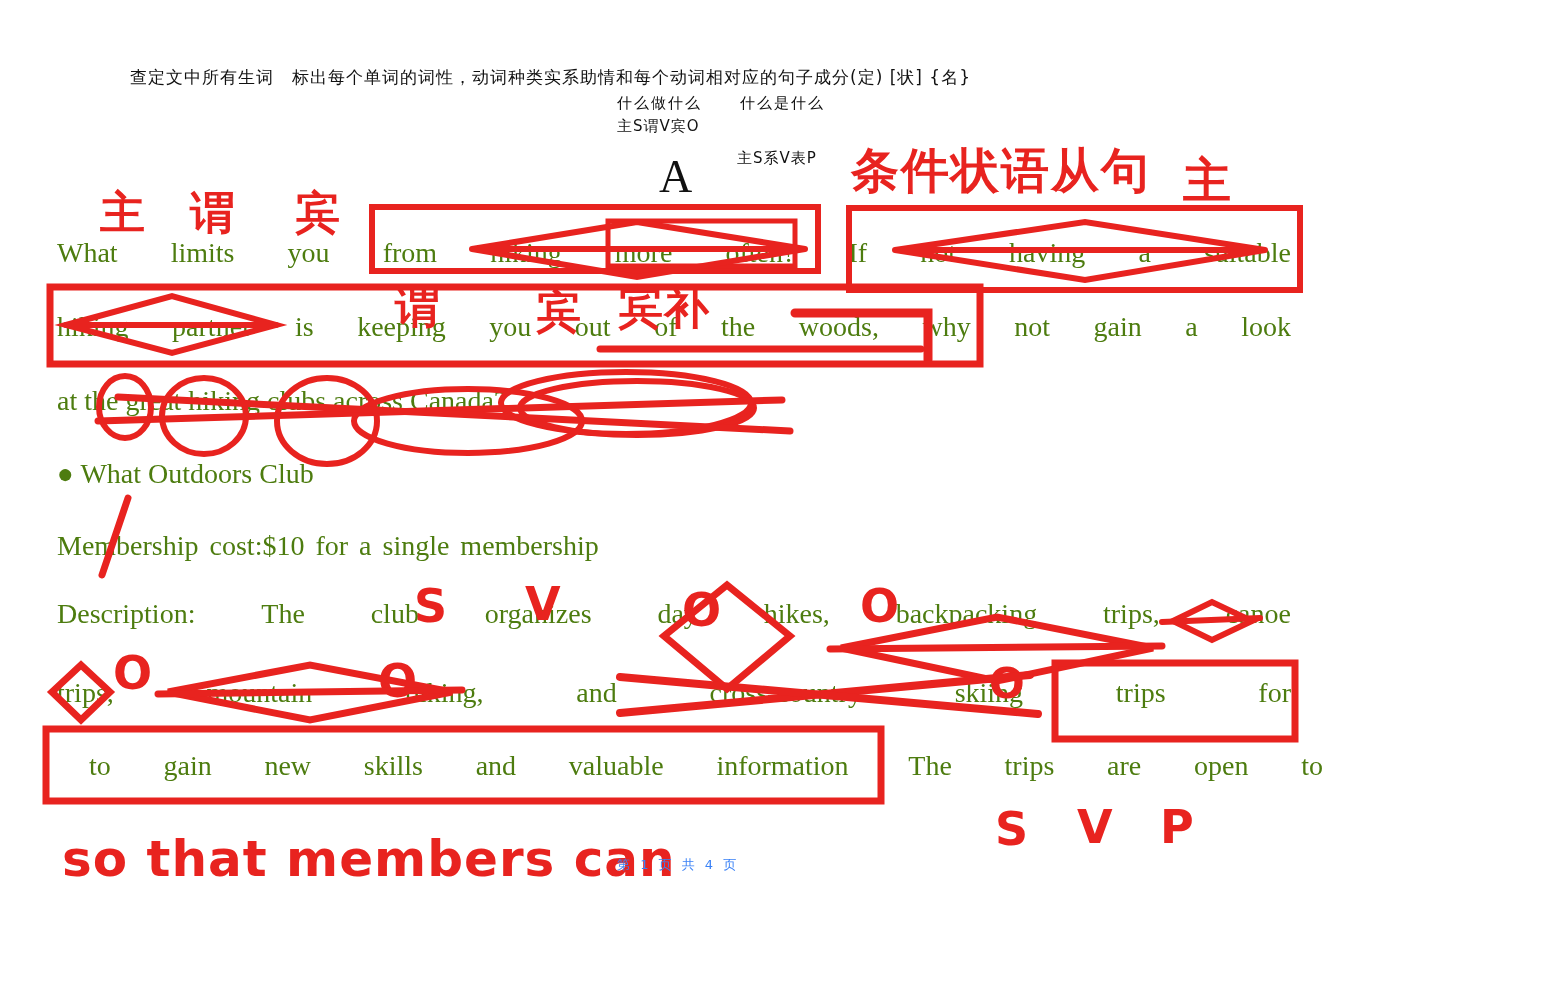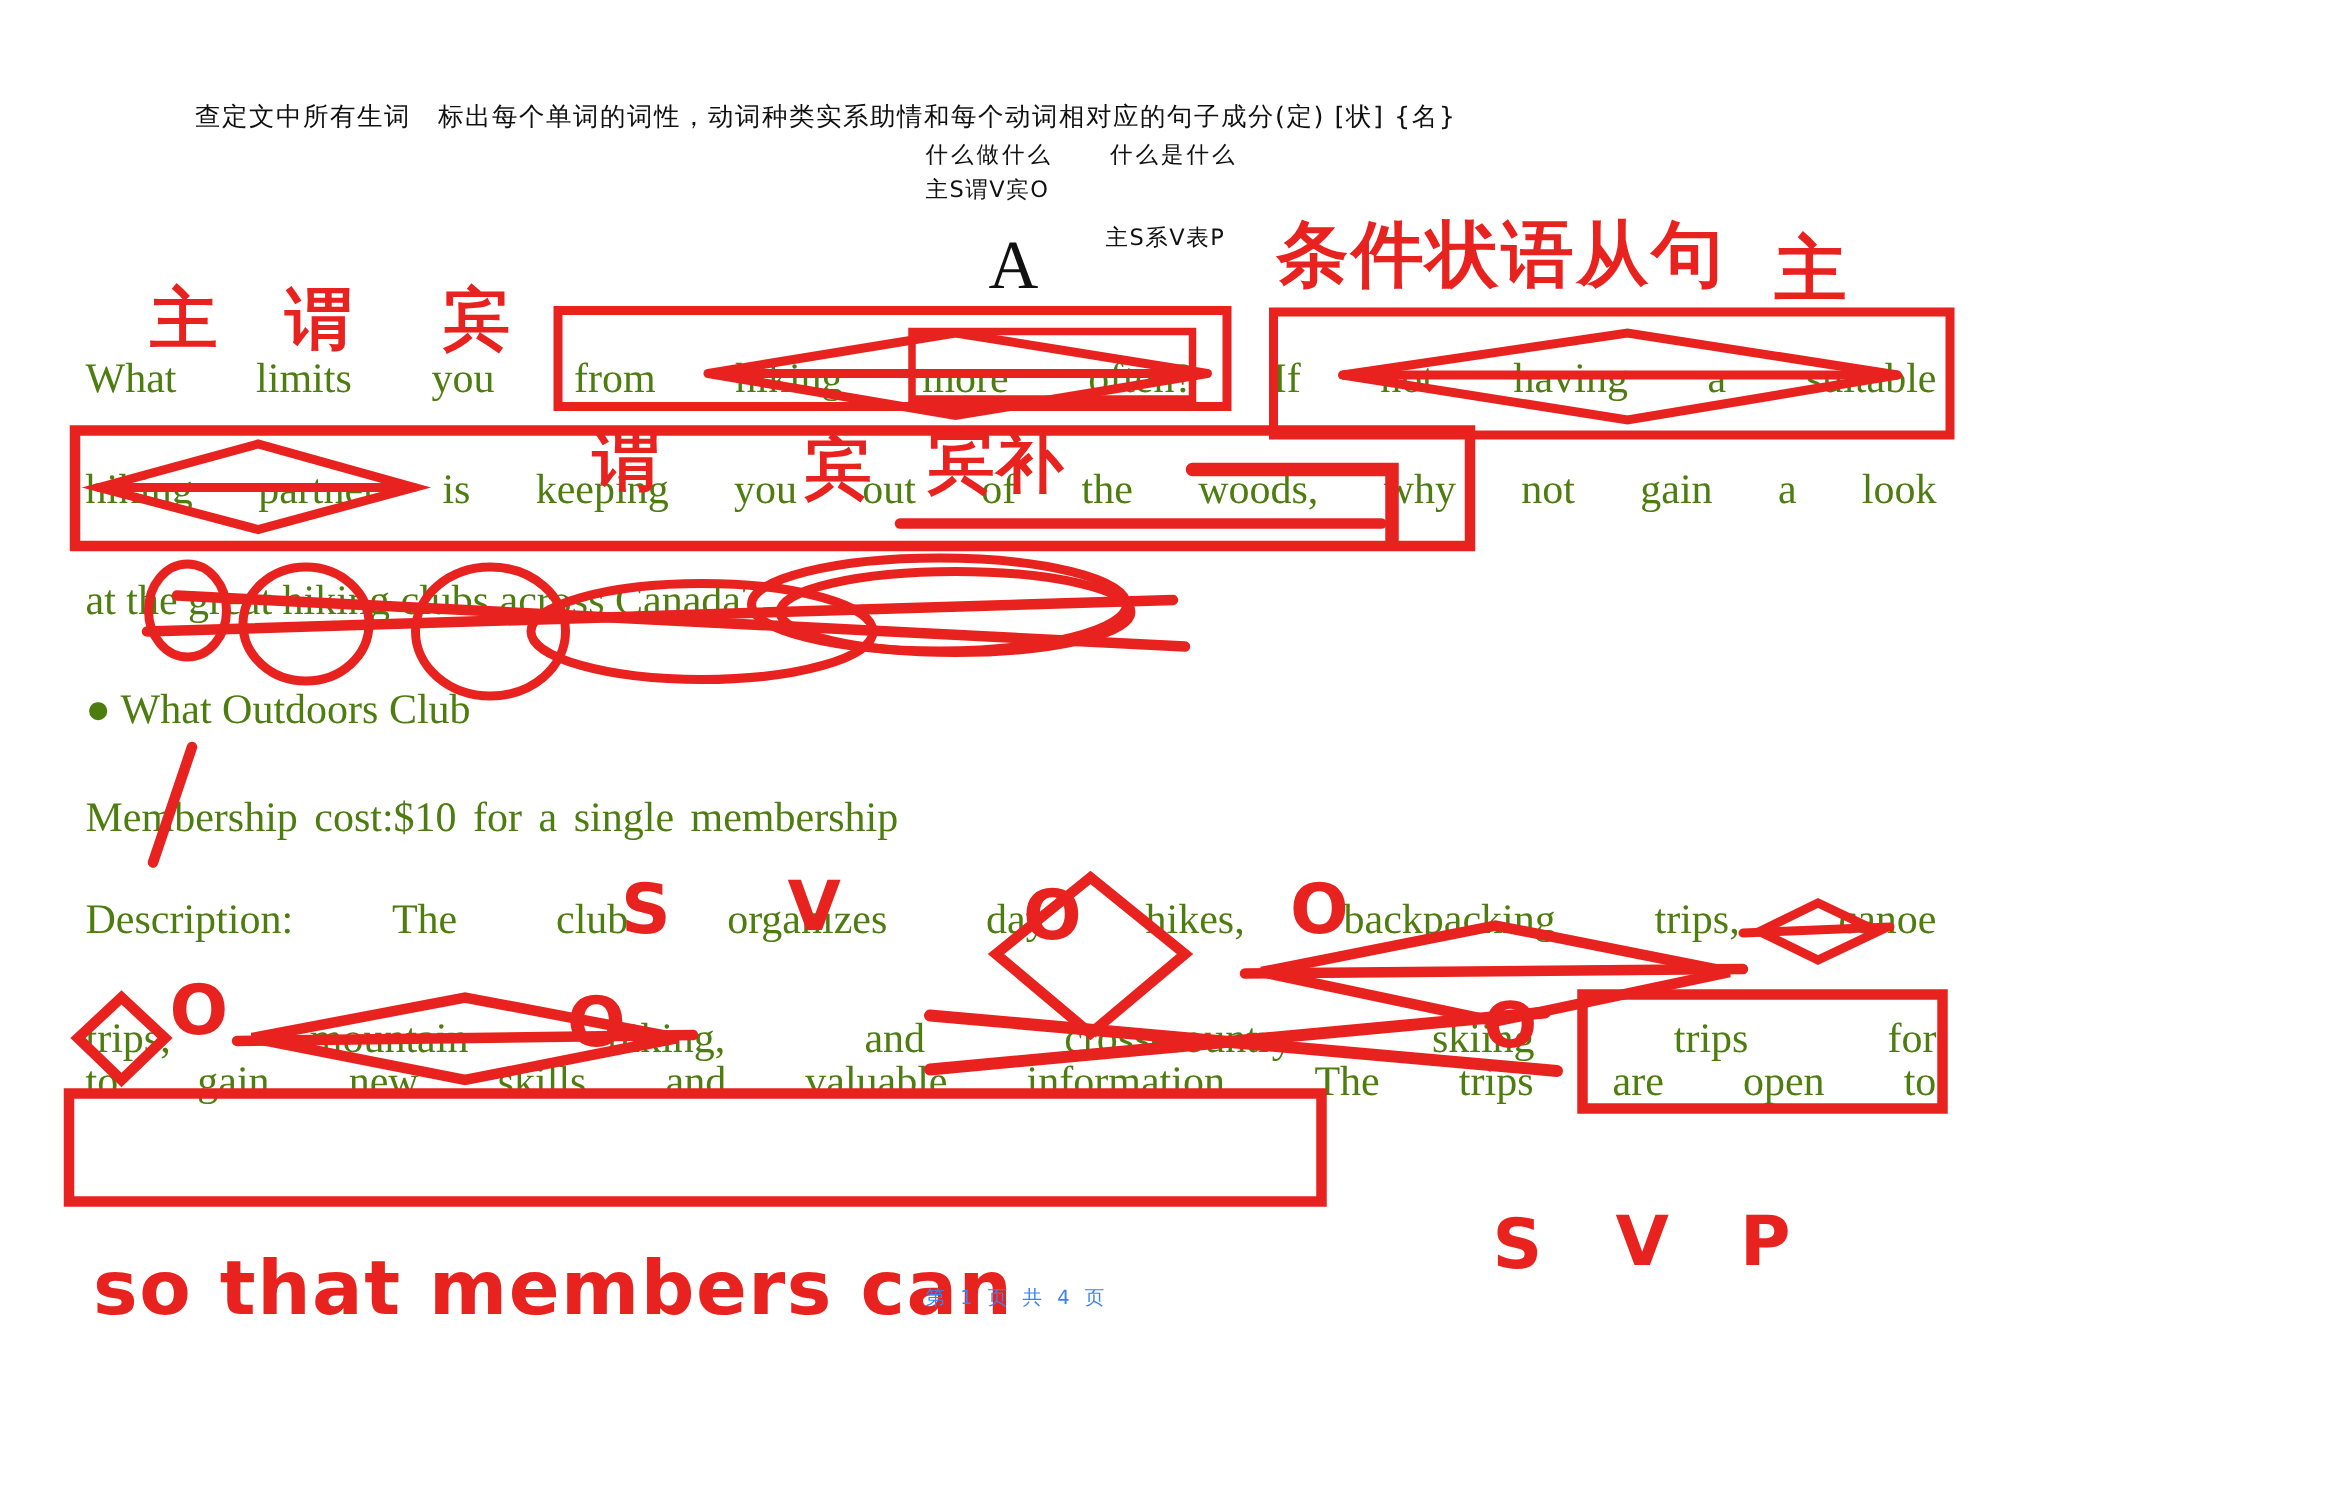--- a/index.html
+++ b/index.html
@@ -27,21 +27,21 @@
     white-space:nowrap;line-height:44px;
   }
   .jline{display:flex;justify-content:space-between;}
   #line1{top:231px;}
   #line2{top:305px;}
   #line3{top:379px;width:auto;}
   #line4{top:452px;width:auto;}
   #line5{top:524px;width:auto;word-spacing:4px;}
   #line6{top:592px;gap:36px;}
   #line7{top:671px;}
-  #line8{top:700px;}
+  #line8{top:744px;margin-left:32px;}
   
   .rlabel{
     position:absolute;color:#e8231f;font-weight:bold;white-space:nowrap;
     font-family:"DejaVu Sans",sans-serif;line-height:1;
   }
   #ann-clause-type{left:851px;top:146px;font-size:48px;letter-spacing:2px;}
   #ann-clause-subject{left:1183px;top:156px;font-size:48px;}
   #ann-l1-subject{left:100px;top:190px;font-size:45px;}
   #ann-l1-predicate{left:190px;top:190px;font-size:45px;}
   #ann-l1-object{left:295px;top:190px;font-size:45px;}

